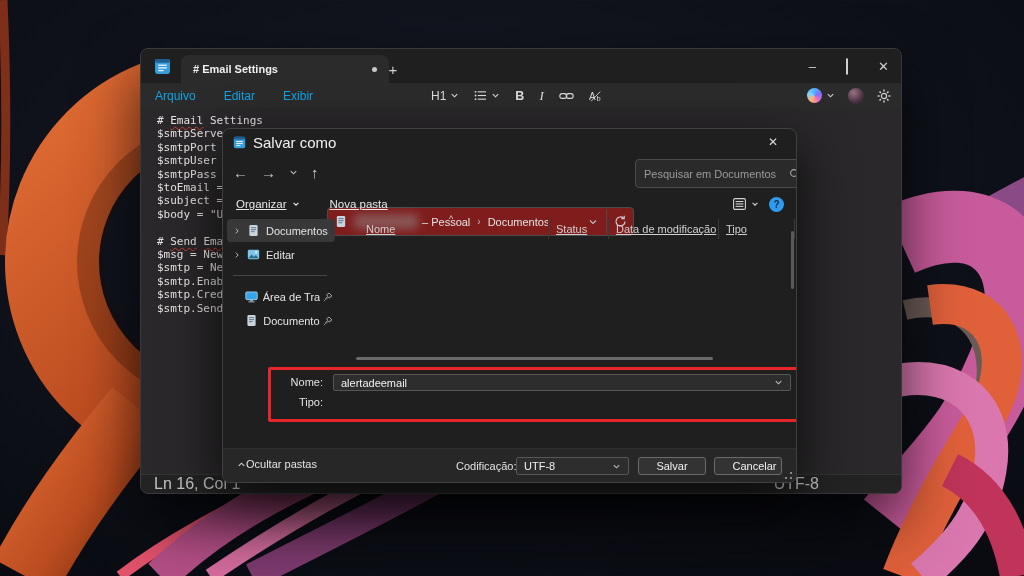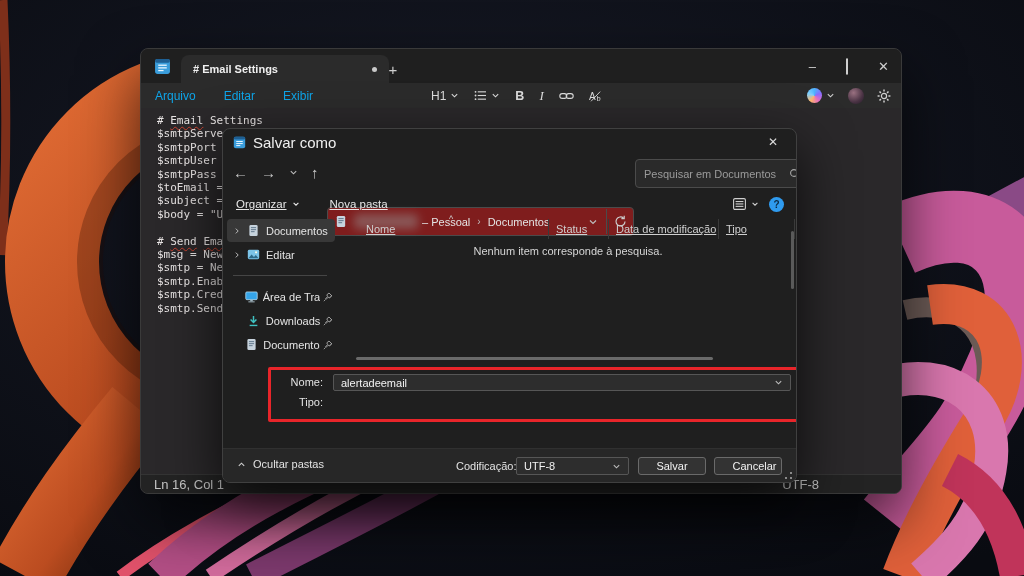--- a/index.html
+++ b/index.html
@@ -29,21 +29,21 @@
   .copilot{width:15px;height:15px;border-radius:50%;
            background:conic-gradient(#4fb3ff,#8a6cff,#e86fc0,#ffb86c,#7fd0ff,#4fb3ff);}
   .avatar{width:16px;height:16px;border-radius:50%;background:radial-gradient(circle at 35% 30%,#9a7181,#4a3344 60%,#221a26);}
 
   .np-editor{position:absolute;left:0;top:59px;right:0;bottom:18px;background:#2a282a;
              padding:6px 0 0 16px;font-family:"DejaVu Sans Mono","Liberation Mono",monospace;
              font-size:11px;line-height:13.4px;color:#e8e4e4;white-space:pre;}
   .sq{text-decoration:underline;text-decoration-style:wavy;text-decoration-color:#c8402e;
       text-decoration-thickness:1px;text-underline-offset:2px;}
   .np-status{position:absolute;left:0;right:0;bottom:0;height:18px;background:#232323;border-top:1px solid #343434;
-             font-size:13px;color:#c4c4c4;display:flex;align-items:center;padding:0 13px;}
+             font-size:16px;color:#c4c4c4;display:flex;align-items:center;padding:0 13px;}
   .np-status .enc{position:absolute;right:82px;}
 
   
   .dlg{position:absolute;left:222px;top:128px;width:573px;height:353px;background:#1f1f1f;
        border:1px solid #404040;border-radius:8px;box-shadow:0 20px 55px rgba(0,0,0,.75);
        font-size:11px;overflow:hidden;}
   .dlg-title{position:absolute;left:0;top:0;right:0;height:26px;display:flex;align-items:center;padding:0 10px;gap:7px;
              font-size:15px;color:#f0f0f0;}
   .dlg-close{position:absolute;right:6px;top:0;width:34px;height:26px;display:flex;align-items:center;justify-content:center;
              font-size:12px;color:#dcdcdc;}
@@ -86,21 +86,21 @@
   .hscroll{position:absolute;left:15px;bottom:7px;width:357px;height:3px;background:#6a6a6a;border-radius:2px;}
 
   .flabel{position:absolute;width:64px;text-align:right;color:#e2e2e2;}
   .fval{position:absolute;left:110px;width:458px;height:17px;box-sizing:border-box;background:#2d2d2d;border:1px solid #565656;
         border-radius:2px;display:flex;align-items:center;padding:0 7px;color:#f2f2f2;}
   .fval .chev{margin-left:auto;color:#bdbdbd;}
   .redbox{position:absolute;left:45px;top:238px;width:525px;height:49px;border:3px solid #e8252a;border-radius:2px;
           pointer-events:none;z-index:5;}
 
   .dlg-foot{position:absolute;left:0;right:0;bottom:0;height:33px;background:#272727;border-top:1px solid #303030;}
-  .hidefolders{position:absolute;left:14px;top:9px;display:flex;align-items:center;gap:7px;color:#e2e2e2;}
+  .hidefolders{position:absolute;left:14px;top:9px;display:flex;align-items:center;color:#e2e2e2;}
   .enc-label{position:absolute;left:233px;top:11px;color:#e2e2e2;}
   .enc-select{position:absolute;left:293px;top:8px;width:113px;height:18px;box-sizing:border-box;background:#2d2d2d;
               border:1px solid #565656;border-radius:2px;display:flex;align-items:center;padding:0 7px;color:#f2f2f2;}
   .enc-select .chev{margin-left:auto;color:#bdbdbd;}
   .btn{position:absolute;top:8px;width:68px;height:18px;box-sizing:border-box;background:#333333;border:1px solid #6a6a6a;
        border-radius:3px;display:flex;align-items:center;justify-content:center;color:#f2f2f2;}
   .btn.save{left:415px;} .btn.cancel{left:491px;padding-left:13px;}
   .grip{position:absolute;right:4px;bottom:3px;width:7px;height:7px;
         background:radial-gradient(circle 1px at 6px 1px,#8a8a8a 99%,transparent),
                    radial-gradient(circle 1px at 6px 6px,#8a8a8a 99%,transparent),
@@ -401,37 +401,20 @@
             <span class="side-pin">
               <svg width="10" height="10" viewBox="0 0 12 12">
                 <path d="M7.2 1.2L10.8 4.8l-1.9.5-.5 1.9-2.2-.9-2.4 2.4-.7-.7L5.5 5.6l-.9-2.2z" fill="none" stroke="currentColor" stroke-width="1"></path>
                 <path d="M3 9L1 11" stroke="currentColor" stroke-width="1"></path>
               </svg>
             </span>
           </div>
           <div class="side-item">
             <span class="side-chev"></span>
             <span class="side-ico">
-              <svg width="11" height="12" viewBox="0 0 12 13">
-                <path d="M6 1v6.2" stroke="#3fc2c2" stroke-width="1.6" fill="none"></path>
-                <path d="M2.8 4.8L6 8l3.2-3.2" stroke="#3fc2c2" stroke-width="1.6" fill="none"></path>
-                <rect x="1.8" y="10.6" width="8.4" height="1.5" fill="#3fc2c2"></rect>
-              </svg>
-            </span>
-            <span class="side-label">Downloads</span>
-            <span class="side-pin">
-              <svg width="10" height="10" viewBox="0 0 12 12">
-                <path d="M7.2 1.2L10.8 4.8l-1.9.5-.5 1.9-2.2-.9-2.4 2.4-.7-.7L5.5 5.6l-.9-2.2z" fill="none" stroke="currentColor" stroke-width="1"></path>
-                <path d="M3 9L1 11" stroke="currentColor" stroke-width="1"></path>
-              </svg>
-            </span>
-          </div>
-          <div class="side-item">
-            <span class="side-chev"></span>
-            <span class="side-ico">
               <svg width="11" height="13" viewBox="0 0 12 14">
                 <rect x="1.5" y="1" width="9" height="12" rx="1.5" fill="#c7d3dd"></rect>
                 <rect x="3.2" y="3.4" width="5.6" height="1" fill="#5a7287"></rect>
                 <rect x="3.2" y="5.6" width="5.6" height="1" fill="#5a7287"></rect>
                 <rect x="3.2" y="7.8" width="4" height="1" fill="#5a7287"></rect>
               </svg>
             </span>
             <span class="side-label">Documentos</span>
             <span class="side-pin">
               <svg width="10" height="10" viewBox="0 0 12 12">
@@ -443,21 +426,20 @@
         </div>
       <div class="side-scroll"></div>
       <div class="flist">
         <div class="list-header-row">
             <div class="col-h first" style="width: 208px;">Nome</div>
             <div class="col-h" style="width: 60px;">Status</div>
             <div class="col-h" style="width: 110px;">Data de modificação</div>
             <div class="col-h" style="width: 76px;">Tipo</div>
           </div>
         <span class="sort-caret">^</span>
-        <div class="empty-msg">Nenhum item corresponde à pesquisa.</div>
         <div class="hscroll"></div>
       </div>
     </div>
 
     <span class="flabel" style="left:36px;top:247px;">Nome:</span>
     <div class="fval" style="top:245px;">
       <span>alertadeemail</span>
       <span class="chev">
           <svg width="9" height="9" viewBox="0 0 10 10">
             <path d="M2 3.5l3 3 3-3" fill="none" stroke="currentColor" stroke-width="1.2"></path>

